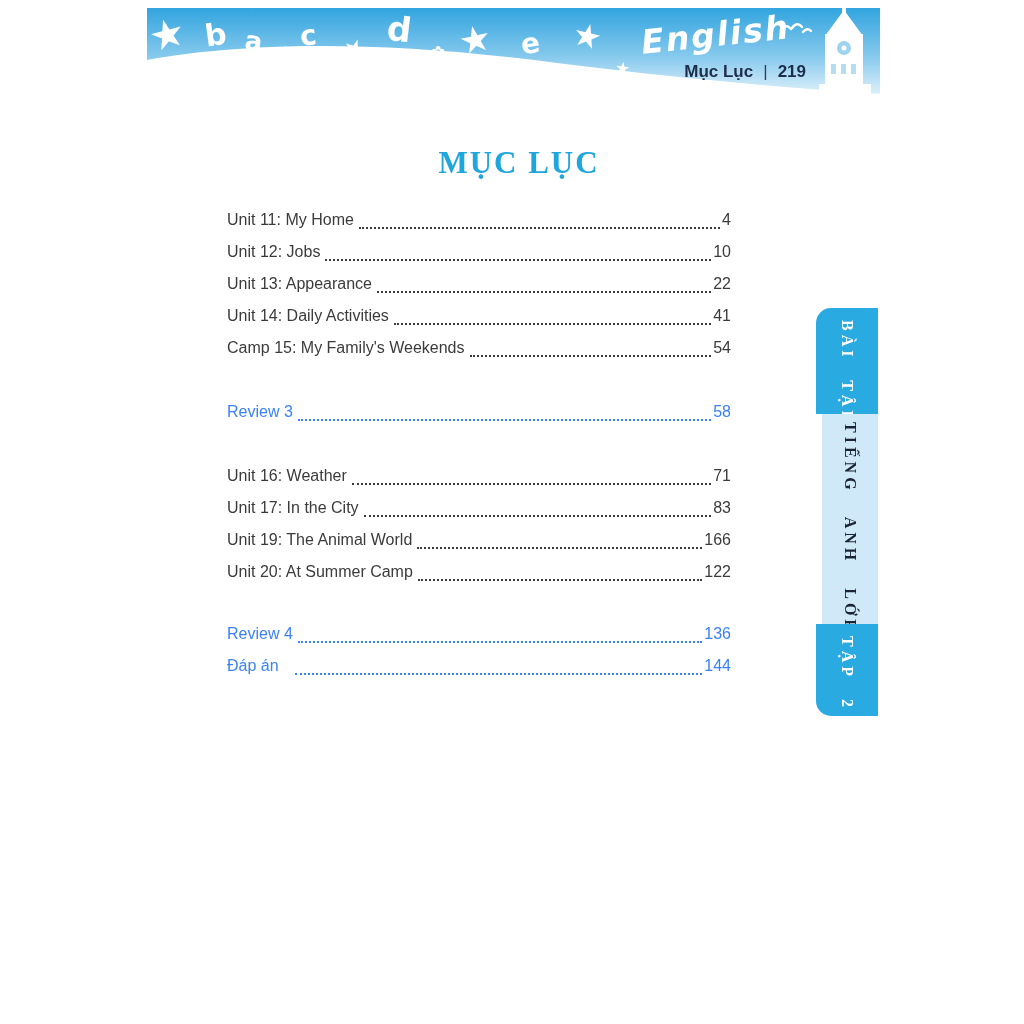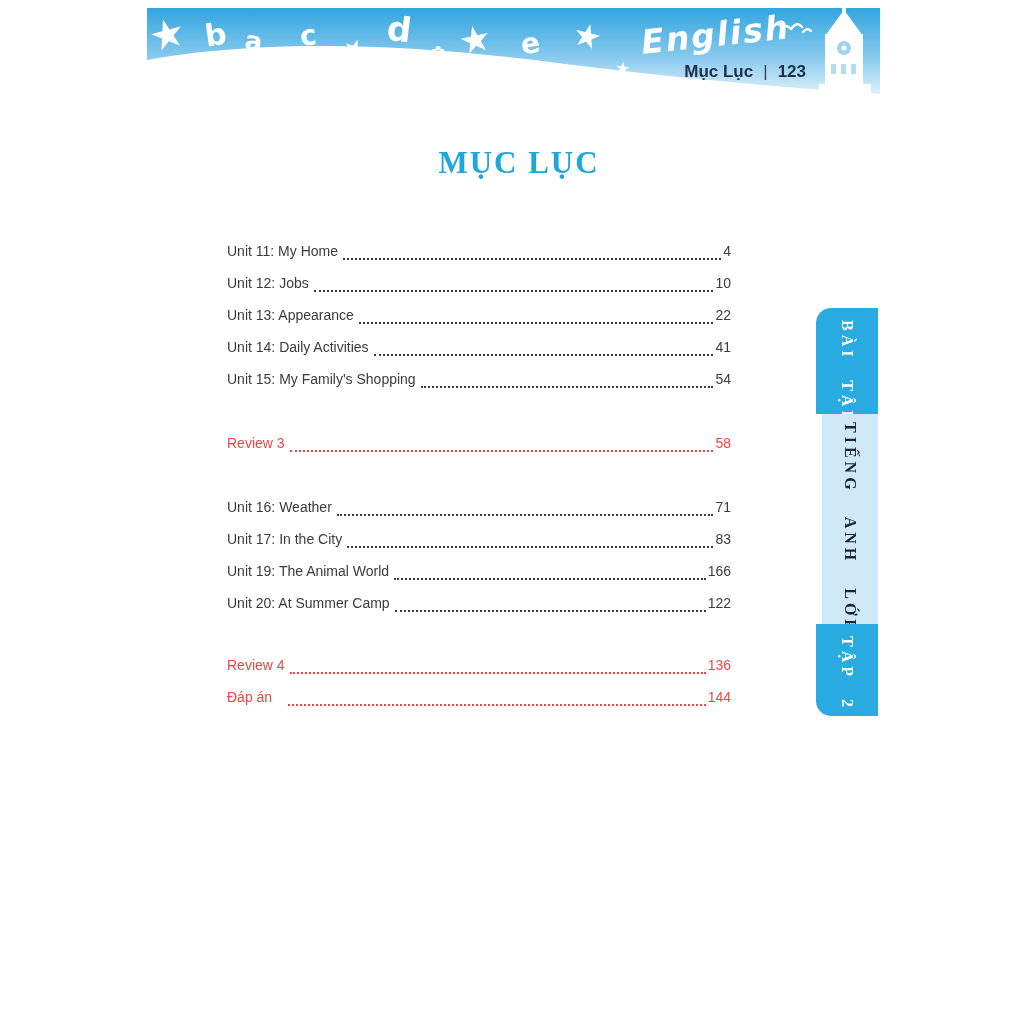--- a/index.html
+++ b/index.html
@@ -34,25 +34,25 @@
   
   .page-title {
     position:absolute; top:145px; left:519px; transform:translateX(-50%);
     font-family:"Liberation Serif", serif;
     font-weight:bold; font-size:31px; letter-spacing:2px;
     color:#1fa6dd; white-space:nowrap;
   }
 
   
   .toc {
-    position:absolute; left:227px; top:235px; width:504px;
-    font-size:14px; color:#3b3b3b;
+    position:absolute; left:227px; top:204px; width:504px;
+    font-size:16px; color:#3b3b3b;
   }
   .toc-row { display:flex; height:32px; line-height:32px; }
-  .toc-row.review { color:#ef4444; }
+  .toc-row.review { color:#3b82f6; }
   .toc-row.gap { margin-top:32px; }
   .toc-row.gap-sm { margin-top:30px;justify-content:flex-end; }
   .toc-label { white-space:nowrap; }
   .leader {
     flex:1 1 auto; height:23px;
     border-bottom:2px dotted currentColor;
     margin:0 2px 0 5px;
   }
   .leader.pad { margin-left:16px; }
   .toc-page { white-space:nowrap; }
@@ -124,21 +124,21 @@
   <span class="decor" style="left:284px; top:36px; font-size:17px;">✿</span>
   <span class="decor star" style="left:312px; top:14px; font-size:36px; transform:rotate(-12deg);">★</span>
   <span class="decor" style="left:374px; top:22px; font-size:28px; transform:rotate(-8deg);">e</span>
   <span class="decor star" style="left:426px; top:12px; font-size:32px; transform:rotate(14deg);">★</span>
   <span class="decor" style="left:494px; top:10px; font-size:33px; letter-spacing:2px; transform:rotate(-6deg); font-style:italic;">English</span>
   <span class="decor star" style="left:468px; top:52px; font-size:17px; transform:rotate(8deg);">★</span>
 
   <div class="band-meta">
     <span>Mục Lục</span>
     <span class="divider">|</span>
-    <span>123</span>
+    <span>219</span>
   </div>
 </div>
 
 <div class="page-title">MỤC LỤC</div>
 
 <div class="toc">
 
   <div class="toc-row">
     <span class="toc-label">Unit 11: My Home</span>
     <span class="leader"></span>
@@ -153,21 +153,21 @@
     <span class="toc-label">Unit 13: Appearance</span>
     <span class="leader"></span>
     <span class="toc-page">22</span>
   </div>
   <div class="toc-row">
     <span class="toc-label">Unit 14: Daily Activities</span>
     <span class="leader"></span>
     <span class="toc-page">41</span>
   </div>
   <div class="toc-row">
-    <span class="toc-label">Unit 15: My Family's Shopping</span>
+    <span class="toc-label">Camp 15: My Family's Weekends</span>
     <span class="leader"></span>
     <span class="toc-page">54</span>
   </div>
 
   <div class="toc-row review gap">
     <span class="toc-label">Review 3</span>
     <span class="leader"></span>
     <span class="toc-page">58</span>
   </div>
 

